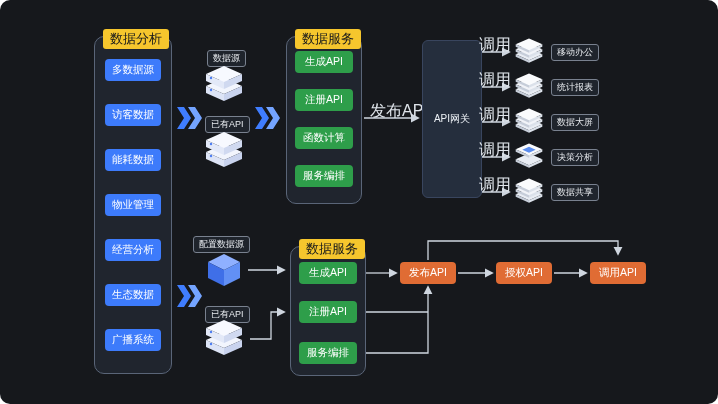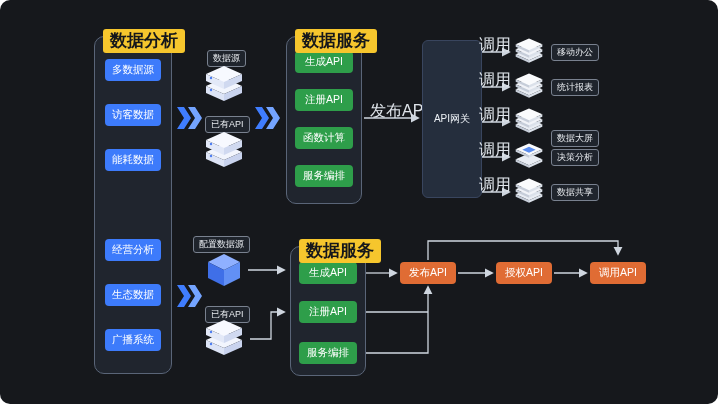--- a/index.html
+++ b/index.html
@@ -4,21 +4,21 @@
 <style>
   html,body{margin:0;padding:0;background:#ffffff;}
   .canvas{
     position:relative;width:718px;height:404px;background:#16181c;
     border-radius:10px;overflow:hidden;
     font-family:"Liberation Sans",sans-serif;
   }
   .connectors{position:absolute;left:0;top:0;pointer-events:none;}
   .panel{position:absolute;background:#20252e;border:1px solid #5a6578;border-radius:10px;box-sizing:border-box;}
   .badge-yellow{
-    position:absolute;background:#f6c62d;color:#15171b;font-size:17px;font-weight:700;
+    position:absolute;background:#f6c62d;color:#15171b;font-size:13px;font-weight:400;
     padding:2px 7px;border-radius:3px;line-height:1.2;white-space:nowrap;z-index:3;
   }
   .node{
     position:absolute;width:56px;height:22px;border-radius:4px;color:#ffffff;font-size:10.5px;
     display:flex;align-items:center;justify-content:center;white-space:nowrap;z-index:2;
   }
   .node.blue{background:#3d7bfb;}
   .node.green{background:#2e9e4a;width:58px;}
   .node.orange{background:#e06c34;}
   .tag{
@@ -60,20 +60,21 @@
       <path d="M554,273 H586" marker-end="url(#arw)"></path>
       <path d="M428,260 V241 H618 V254" marker-end="url(#arw)"></path>
     </g>
   </svg>
 
   <div class="panel" style="left:94px;top:36px;width:78px;height:338px;"></div>
   <div class="badge-yellow" style="left:103px;top:29px;">数据分析</div>
   <div class="node blue" style="left:105px;top:59px;">多数据源</div>
   <div class="node blue" style="left:105px;top:104px;">访客数据</div>
   <div class="node blue" style="left:105px;top:149px;">能耗数据</div>
+  <div class="node blue" style="left:105px;top:194px;">物业管理</div>
   <div class="node blue" style="left:105px;top:239px;">经营分析</div>
   <div class="node blue" style="left:105px;top:284px;">生态数据</div>
   <div class="node blue" style="left:105px;top:329px;">广播系统</div>
 
   <svg class="icon" style="left:176px;top:107px;" width="26" height="22" viewBox="0 0 26 22">
     <polygon points="1,0 8,0 15,11 8,22 1,22 8,11" fill="#3f7dff"></polygon>
     <polygon points="12,0 19,0 26,11 19,22 12,22 19,11" fill="#74a4ff"></polygon>
   </svg>
   <svg class="icon" style="left:254px;top:107px;" width="26" height="22" viewBox="0 0 26 22">
     <polygon points="1,0 8,0 15,11 8,22 1,22 8,11" fill="#3f7dff"></polygon>
@@ -151,21 +152,21 @@
     <polygon points="18,12 34,19 18,26 2,19" fill="#e9edf4"></polygon>
       <polygon points="2,19 2,22 18,29 18,26" fill="#c6cdd9"></polygon>
       <polygon points="34,19 34,22 18,29 18,26" fill="#dbe1ea"></polygon>
     <polygon points="18,6 34,13 18,20 2,13" fill="#f1f3f8"></polygon>
       <polygon points="2,13 2,16 18,23 18,20" fill="#c6cdd9"></polygon>
       <polygon points="34,13 34,16 18,23 18,20" fill="#dbe1ea"></polygon>
     <polygon points="18,0 34,7 18,14 2,7" fill="#fafbfd"></polygon>
       <polygon points="2,7 2,10 18,17 18,14" fill="#c6cdd9"></polygon>
       <polygon points="34,7 34,10 18,17 18,14" fill="#dbe1ea"></polygon>
   </svg>
-  <div class="tag" style="left:551px;top:114px;margin-top:16px;">数据大屏</div>
+  <div class="tag" style="left:551px;top:114px;">数据大屏</div>
 
   <div class="lbl" style="left:479px;top:140px;">调用</div>
   <svg class="icon" style="left:514px;top:143px;" width="30" height="26" viewBox="0 0 36 30">
     <polygon points="18,12 34,19 18,26 2,19" fill="#e9edf4"></polygon>
       <polygon points="2,19 2,22 18,29 18,26" fill="#c6cdd9"></polygon>
       <polygon points="34,19 34,22 18,29 18,26" fill="#dbe1ea"></polygon>
     <polygon points="18,0 34,7 18,14 2,7" fill="#fafbfd"></polygon>
       <polygon points="2,7 2,10 18,17 18,14" fill="#c6cdd9"></polygon>
       <polygon points="34,7 34,10 18,17 18,14" fill="#dbe1ea"></polygon>
     <polygon points="18,4 26,7.5 18,11 10,7.5" fill="#5b8def"></polygon>

